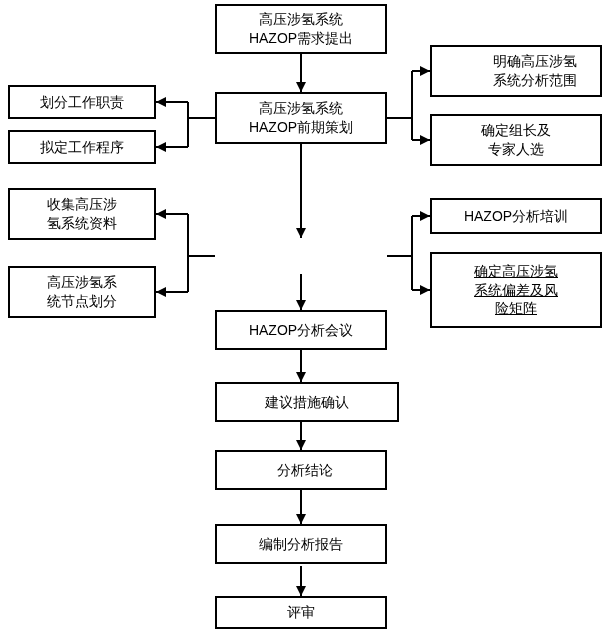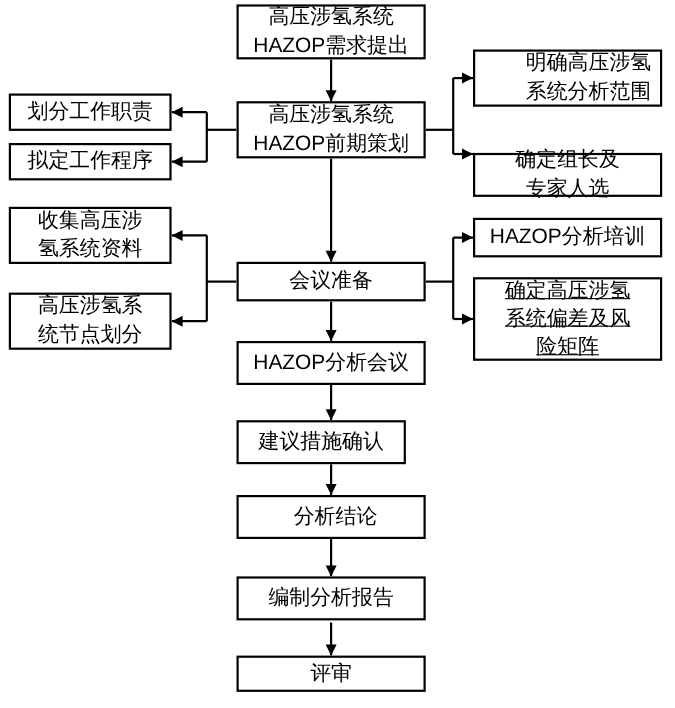--- a/index.html
+++ b/index.html
@@ -20,21 +20,21 @@
   .node {
     position: absolute;
     box-sizing: border-box;
     border: 2px solid #000000;
     background: #ffffff;
     display: flex;
     align-items: center;
     justify-content: center;
     text-align: center;
     color: #000000;
-    font-size: 19px;
+    font-size: 14px;
     line-height: 1.35;
     font-family: "Liberation Sans", sans-serif;
     white-space: pre-line;
     padding: 2px 4px;
   }
   svg.connectors {
     position: absolute;
     left: 0;
     top: 0;
     width: 614px;
@@ -105,30 +105,29 @@
   </svg>
 
   <div class="node" style="left:215px; top:4px;   width:172px; height:50px;">高压涉氢系统
 HAZOP需求提出</div>
   <div class="node" style="left:215px; top:92px;  width:172px; height:52px;">高压涉氢系统
 HAZOP前期策划</div>
   <div class="node" style="left:8px;   top:85px;  width:148px; height:34px;">划分工作职责</div>
   <div class="node" style="left:8px;   top:130px; width:148px; height:34px;">拟定工作程序</div>
   <div class="node" style="left:430px; top:45px;  width:172px; height:52px;padding-left:42px;">明确高压涉氢
 系统分析范围</div>
-  <div class="node" style="left:430px; top:114px; width:172px; height:40px;margin-top:25px;">确定组长及
+  <div class="node" style="left:430px; top:114px; width:172px; height:52px;">确定组长及
 专家人选</div>
   <div class="node" style="left:8px;   top:188px; width:148px; height:52px;text-align:right;">收集高压涉
 氢系统资料</div>
   <div class="node" style="left:8px;   top:266px; width:148px; height:52px;">高压涉氢系
 统节点划分</div>
-  <div class="node" style="left:215px; top:238px; width:172px; height:36px;">会议准备</div>
   <div class="node" style="left:430px; top:198px; width:172px; height:36px;">HAZOP分析培训</div>
   <div class="node" style="left:430px; top:252px; width:172px; height:76px;text-decoration:underline;">确定高压涉氢
 系统偏差及风
 险矩阵</div>
   <div class="node" style="left:215px; top:310px; width:172px; height:40px;">HAZOP分析会议</div>
-  <div class="node" style="left:215px; top:382px; width:154px; height:40px;">建议措施确认</div>
+  <div class="node" style="left:215px; top:382px; width:184px; height:40px;">建议措施确认</div>
   <div class="node" style="left:215px; top:450px; width:172px; height:40px;padding-left:12px;">分析结论</div>
   <div class="node" style="left:215px; top:524px; width:172px; height:40px;">编制分析报告</div>
   <div class="node" style="left:215px; top:596px; width:172px; height:33px;">评审</div>
 
 </div>
 
 </body></html>

